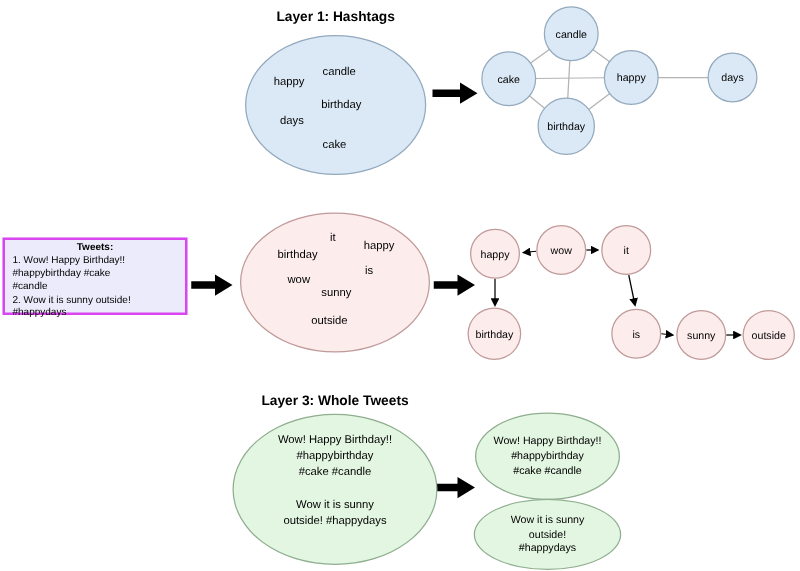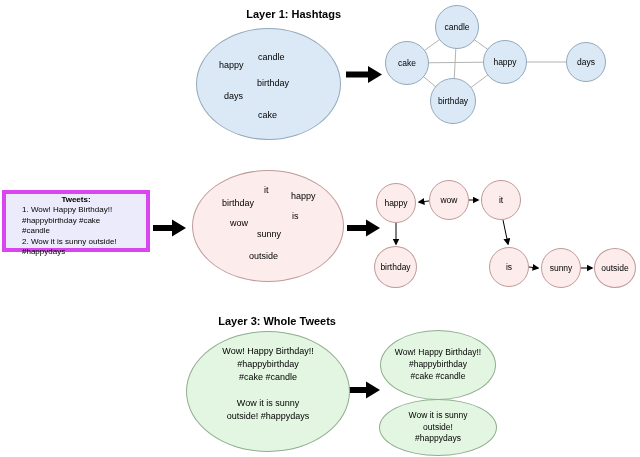--- a/index.html
+++ b/index.html
@@ -1,37 +1,37 @@
 <!DOCTYPE html>
 <html><head>
 <meta charset="utf-8">
 <style>
   html,body{margin:0;padding:0;background:#fff;}
   .canvas{
     position:relative;width:640px;height:457px;background:#ffffff;
     font-family:"Liberation Sans","DejaVu Sans",sans-serif;color:#000;overflow:hidden;
   }
   svg.wires{position:absolute;left:0;top:0;width:640px;height:457px;}
-  .layer-title{position:absolute;font-weight:bold;font-size:11px;text-align:right;white-space:nowrap;}
+  .layer-title{position:absolute;font-weight:bold;font-size:11px;text-align:center;white-space:nowrap;}
   .cloud{position:absolute;border:1px solid #8aa0b5;border-radius:50%;box-sizing:border-box;}
   .cloud.l1{background:#dbe9f6;border-color:#93a9bd;}
   .cloud.l2{background:#fdecec;border-color:#c09a9a;}
   .cloud.l3{background:#e3f6e2;border-color:#8fae8f;}
   .word{position:absolute;font-size:9px;white-space:nowrap;}
   .node{
     position:absolute;border-radius:50%;border:1px solid #999;box-sizing:border-box;
     display:flex;align-items:center;justify-content:center;
     font-size:8.5px;text-align:center;line-height:1;
   }
   .node.l1{background:#dbe9f6;border-color:#93a9bd;}
   .node.l2{background:#fdecec;border-color:#c09a9a;}
   .tweetbox{
     position:absolute;left:2px;top:190px;width:148px;height:62px;
-    background:#ecebfb;border:4px solid #d946ef;box-sizing:border-box;
-    font-size:8px;line-height:1.3;padding:1px 16px;
+    background:#ecebfb;border:2px solid #d946ef;box-sizing:border-box;
+    font-size:8px;line-height:1.3;padding:1px 6px;
   }
   .tweetbox .tb-title{text-align:center;font-weight:bold;}
   .pre{white-space:pre-line;}
   .ellipse-node{
     position:absolute;border-radius:50%;border:1px solid #8fae8f;background:#e3f6e2;
     box-sizing:border-box;display:flex;align-items:center;justify-content:center;
     text-align:center;font-size:8.5px;line-height:1.4;
   }
   .bigcloud-text{
     position:absolute;display:flex;flex-direction:column;gap:13px;
@@ -140,21 +140,21 @@
   <div class="node l2" style="left:489px;top:247px;width:40px;height:40px;">
       <span>is</span>
     </div>
   <div class="node l2" style="left:541px;top:248px;width:40px;height:40px;">
       <span>sunny</span>
     </div>
   <div class="node l2" style="left:594px;top:248px;width:42px;height:40px;">
       <span>outside</span>
     </div>
 
-  <div class="layer-title" style="left:172px;top:315px;width:164px;">Layer 3: Whole Tweets</div>
+  <div class="layer-title" style="left:186px;top:315px;width:164px;">Layer 3: Whole Tweets</div>
 
   <div class="cloud l3" style="left:186px;top:331px;width:164px;height:121px;"></div>
   <div class="bigcloud-text" style="left:200px;top:345px;width:136px;">
     <div class="pre">Wow! Happy Birthday!!
 #happybirthday
 #cake #candle</div>
     <div class="pre">Wow it is sunny
 outside! #happydays</div>
   </div>
 

